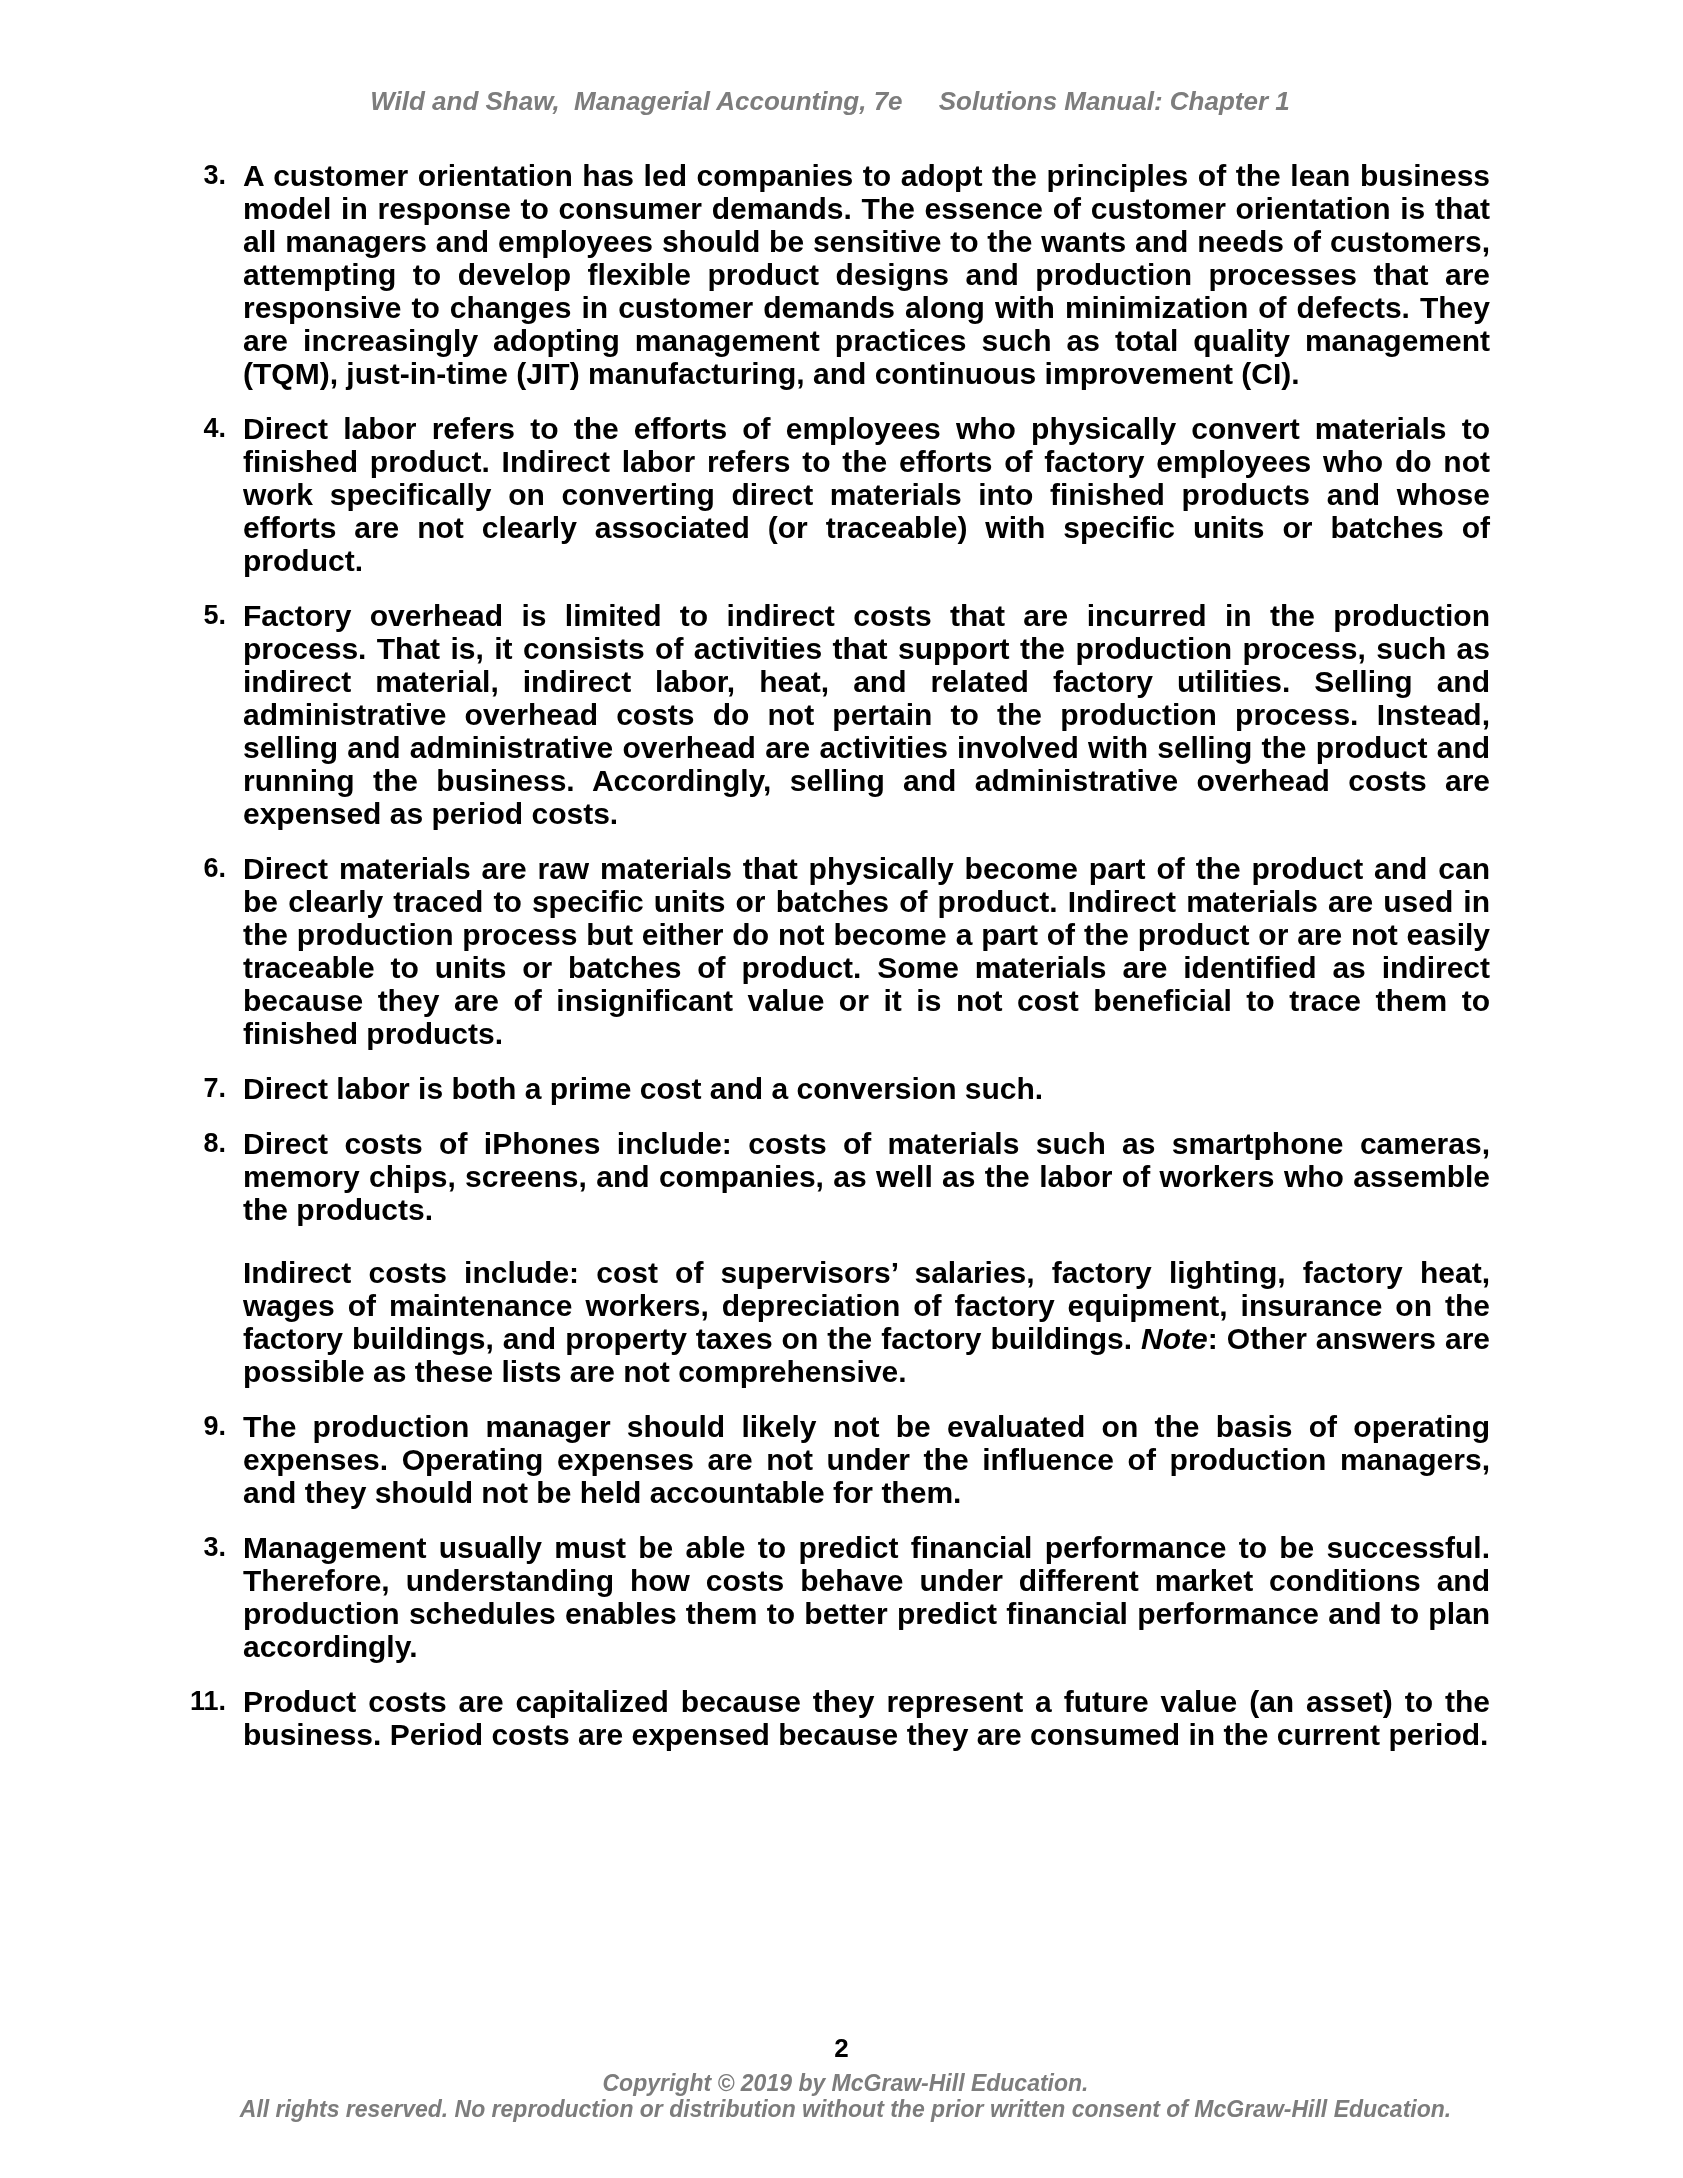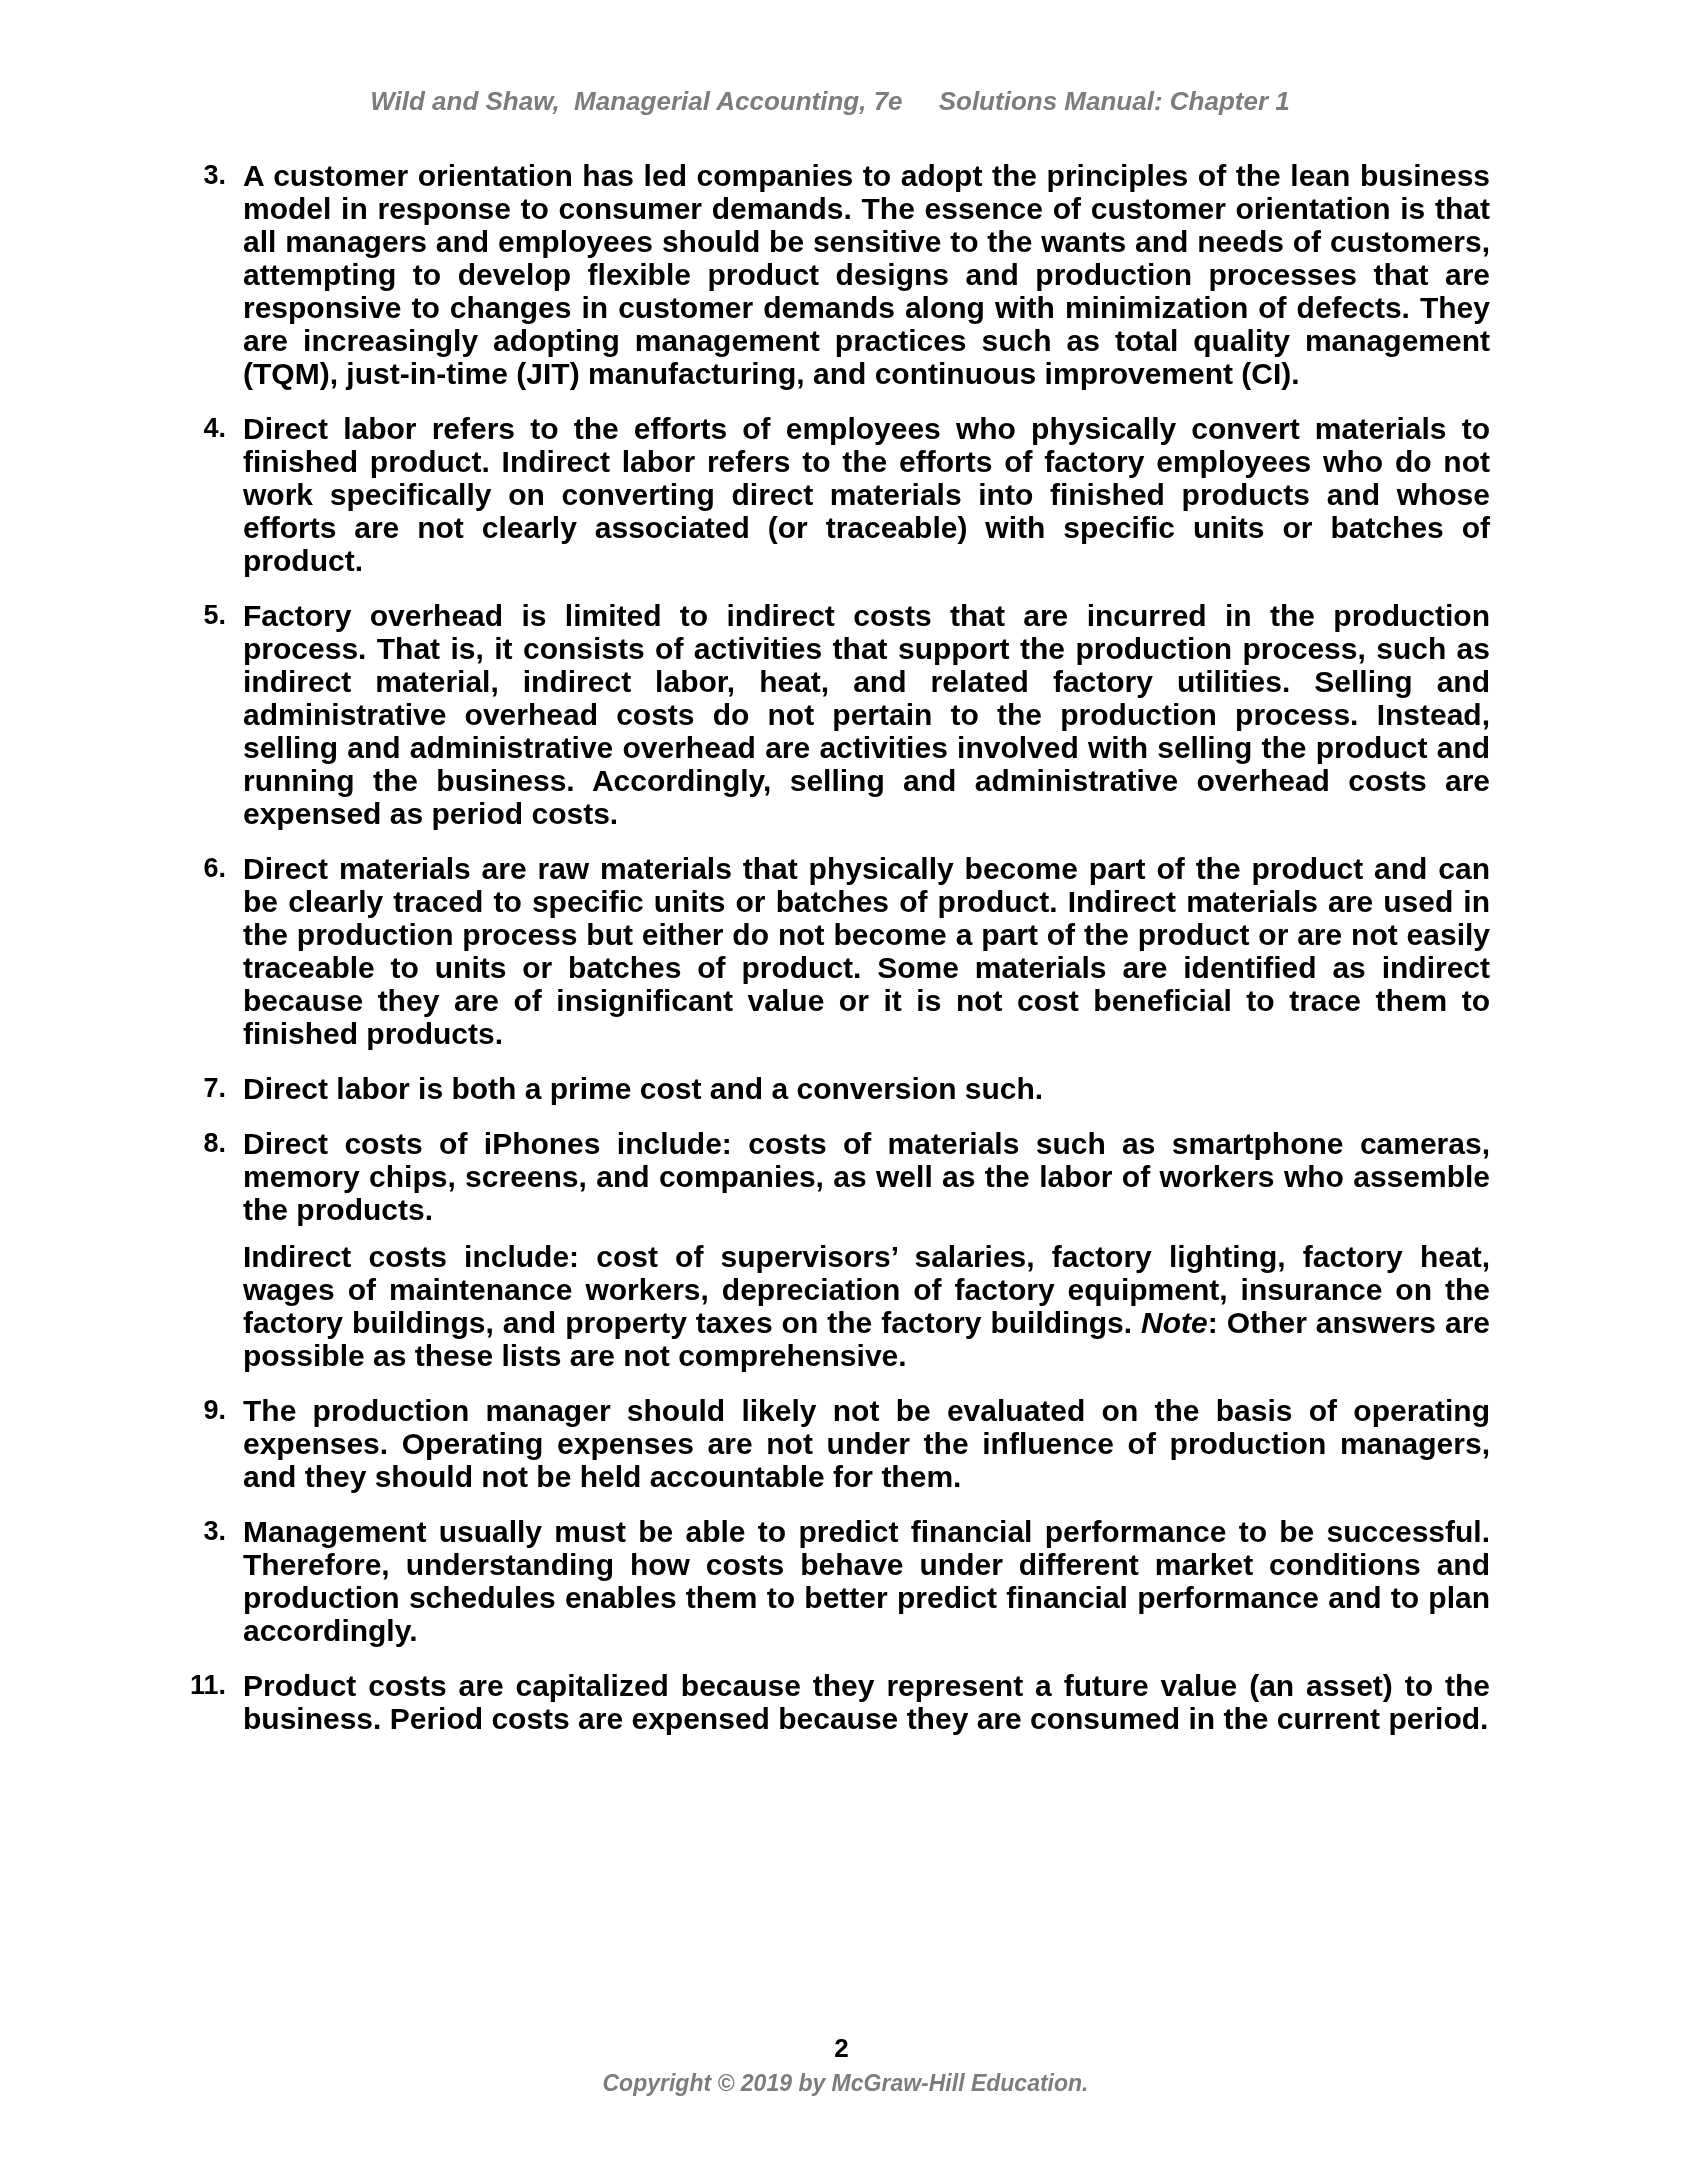--- a/index.html
+++ b/index.html
@@ -45,21 +45,21 @@
     font-size: 27px;
     line-height: 33px;
   }
   .q-body {
     flex: 1 1 auto;
     font-size: 30px;
     line-height: 33px;
     text-align: justify;
   }
   .q-body p { margin: 0; padding: 0; }
-  .q-body p + p { margin-top: 14px; }
+  .q-body p + p { margin-top: 30px; }
   .q-body em { font-style: italic; }
   .doc-footer {
     position: absolute;
     top: 2032px;
     left: 0;
     width: 100%;
     text-align: center;
   }
   .page-num {
     font-size: 26px;
@@ -138,16 +138,17 @@
         <div class="q-num">11.</div>
         <div class="q-body">
           <p><span>Product costs are capitalized because they represent a future value (an asset) to the business.  Period costs are expensed because they are consumed in the current period.</span></p>
         </div>
       </div>
     </main>
 
   <footer class="doc-footer">
     <div class="page-num">2</div>
     <div class="copy-line">Copyright © 2019 by McGraw-Hill Education.</div>
+    <div class="copy-line">All rights reserved. No reproduction or distribution without the prior written consent of McGraw-Hill Education.</div>
   </footer>
 
 </div>
 
 
 </body></html>

